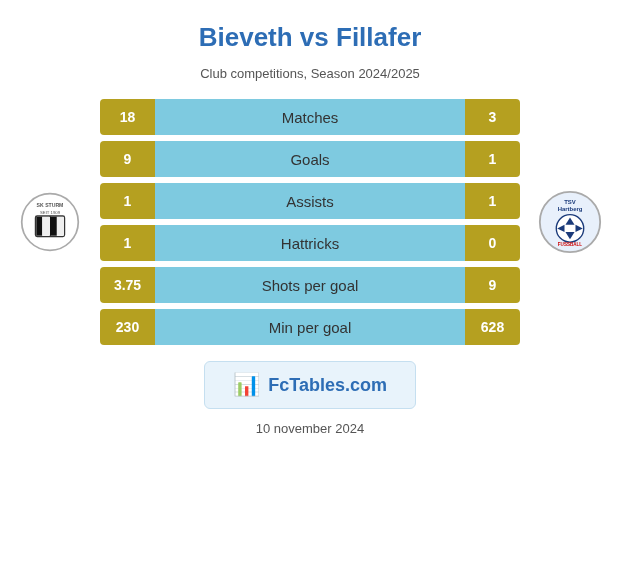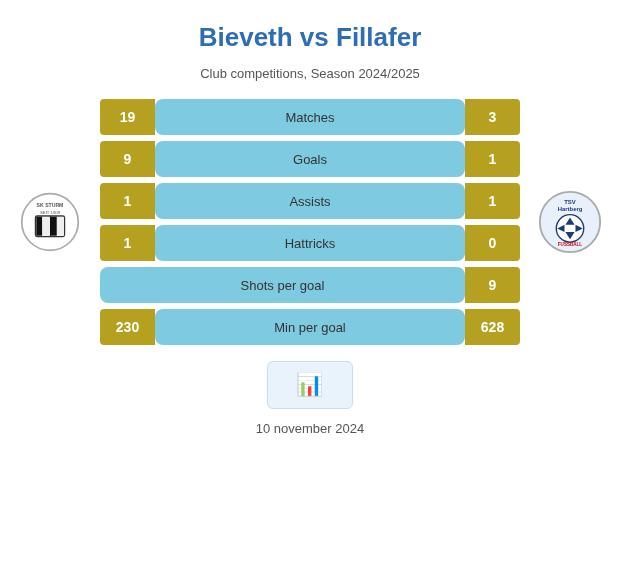--- a/index.html
+++ b/index.html
@@ -82,24 +82,23 @@
       flex-shrink: 0;
     }
 
     .stat-label-bar {
       flex: 1;
       background: #7ecae0;
       height: 100%;
       display: flex;
       align-items: center;
       justify-content: center;
-      font-size: 13px;
+      font-size: 15px;
       font-weight: 500;
       color: #333;
-      border-radius: 8px;
     }
 
     .stat-right-val {
       background: #b5a020;
       color: #fff;
       font-weight: bold;
       font-size: 14px;
       width: 55px;
       height: 100%;
       display: flex;
@@ -168,40 +167,41 @@
 
       <rect x="19" y="29" width="7" height="22" fill="#111"></rect>
       <rect x="26" y="29" width="9" height="22" fill="#eee"></rect>
       <rect x="35" y="29" width="8" height="22" fill="#111"></rect>
       <rect x="43" y="29" width="8" height="22" fill="#eee"></rect>
     </svg>
   </div>
 
   <div class="stats-rows" id="stats-rows">
   <div class="stat-row">
-        <div class="stat-left-val">19</div>
+        <div class="stat-left-val">18</div>
         <div class="stat-label-bar">Matches</div>
         <div class="stat-right-val">3</div>
       </div>
       <div class="stat-row">
         <div class="stat-left-val">9</div>
         <div class="stat-label-bar">Goals</div>
         <div class="stat-right-val">1</div>
       </div>
       <div class="stat-row">
         <div class="stat-left-val">1</div>
         <div class="stat-label-bar">Assists</div>
         <div class="stat-right-val">1</div>
       </div>
       <div class="stat-row">
         <div class="stat-left-val">1</div>
         <div class="stat-label-bar">Hattricks</div>
         <div class="stat-right-val">0</div>
       </div>
       <div class="stat-row">
+        <div class="stat-left-val">3.75</div>
         <div class="stat-label-bar">Shots per goal</div>
         <div class="stat-right-val">9</div>
       </div>
       <div class="stat-row">
         <div class="stat-left-val">230</div>
         <div class="stat-label-bar">Min per goal</div>
         <div class="stat-right-val">628</div>
       </div>
     </div>
 
@@ -217,15 +217,16 @@
       <polygon points="21,42 29,38 29,46" fill="#1a3a7a"></polygon>
       <polygon points="49,42 41,38 41,46" fill="#1a3a7a"></polygon>
       <text x="35" y="61" text-anchor="middle" font-size="5" fill="#c00" font-weight="bold">FUSSBALL</text>
     </svg>
   </div>
 </div>
 
 <div class="watermark-section">
   <div class="watermark-box">
     <span class="watermark-icon">📊</span>
+    <span>FcTables.com</span>
   </div>
   <div class="footer-date">10 november 2024</div>
 </div>
 
 </body></html>

